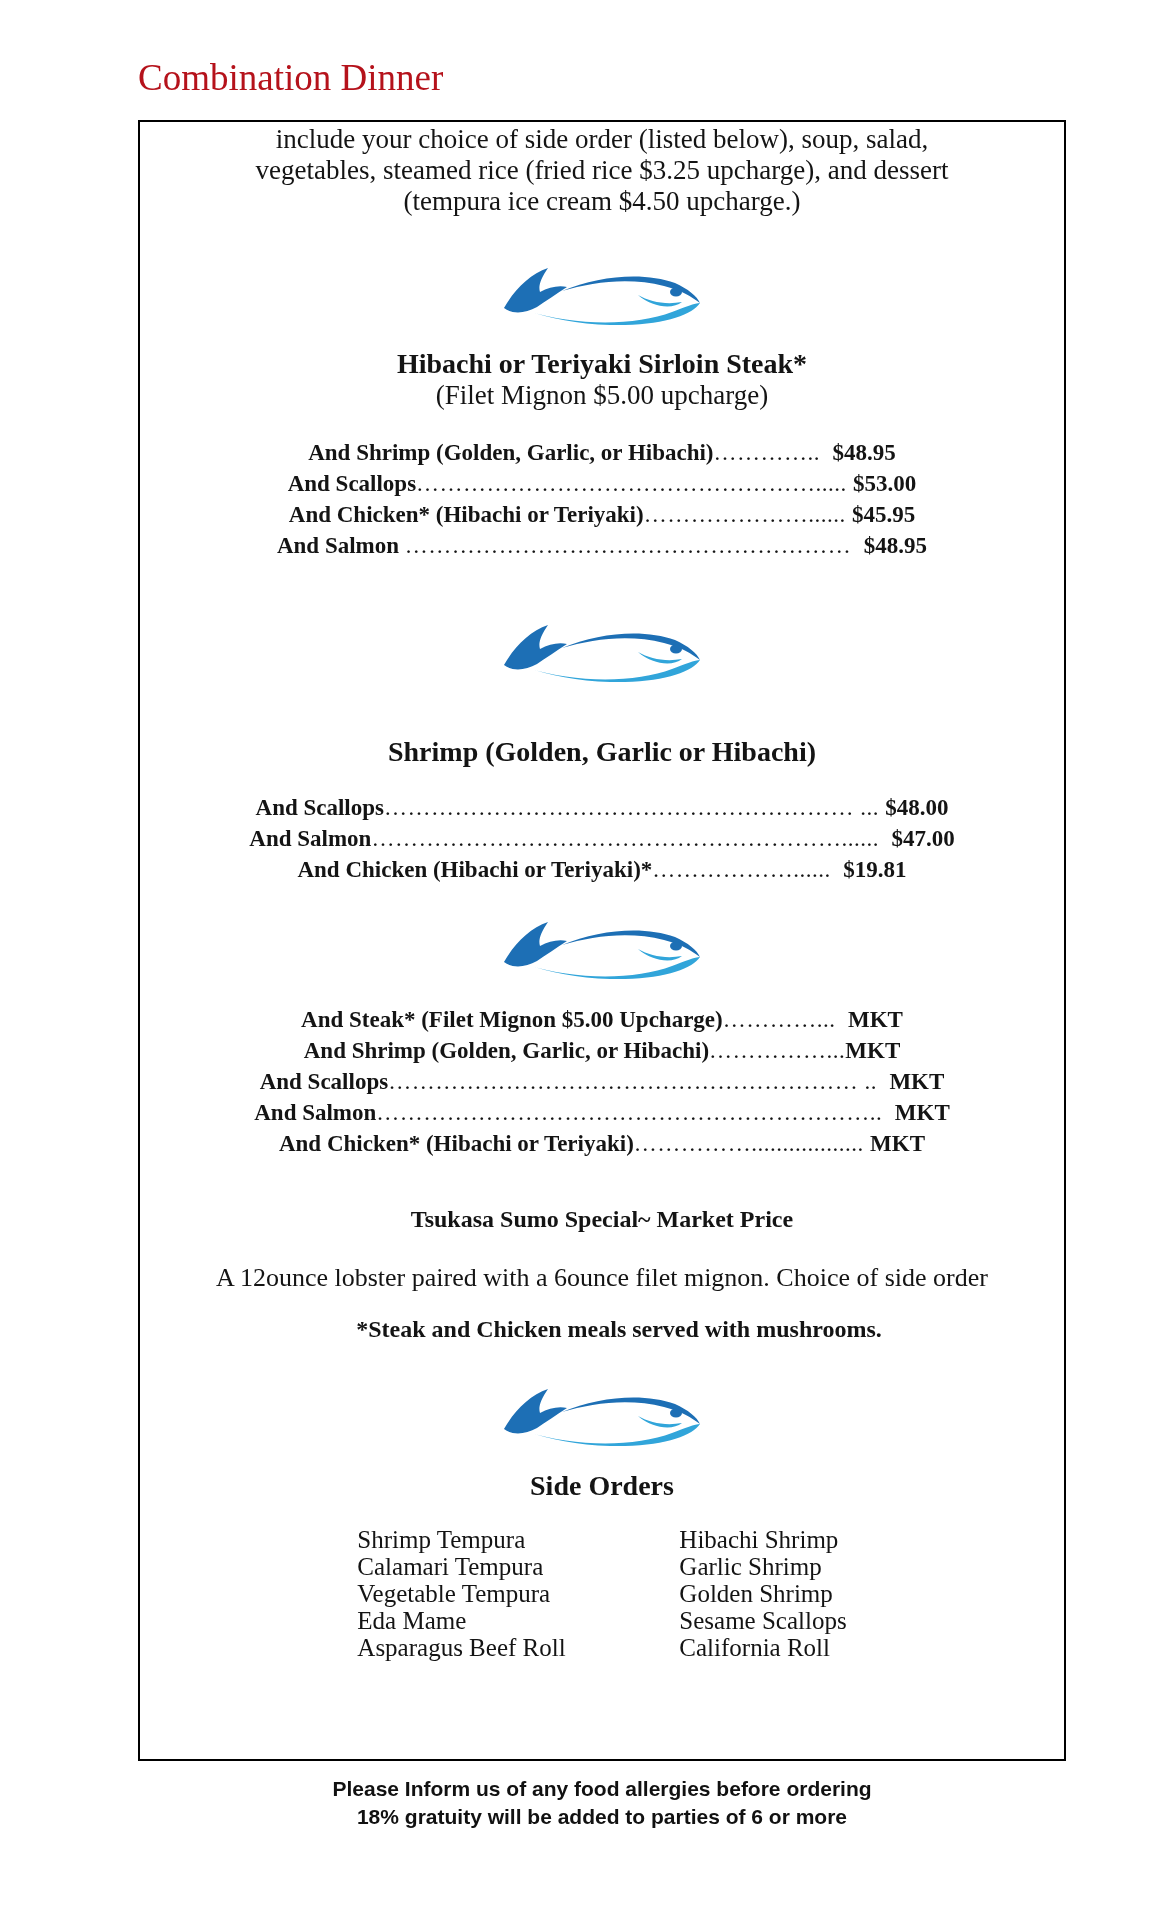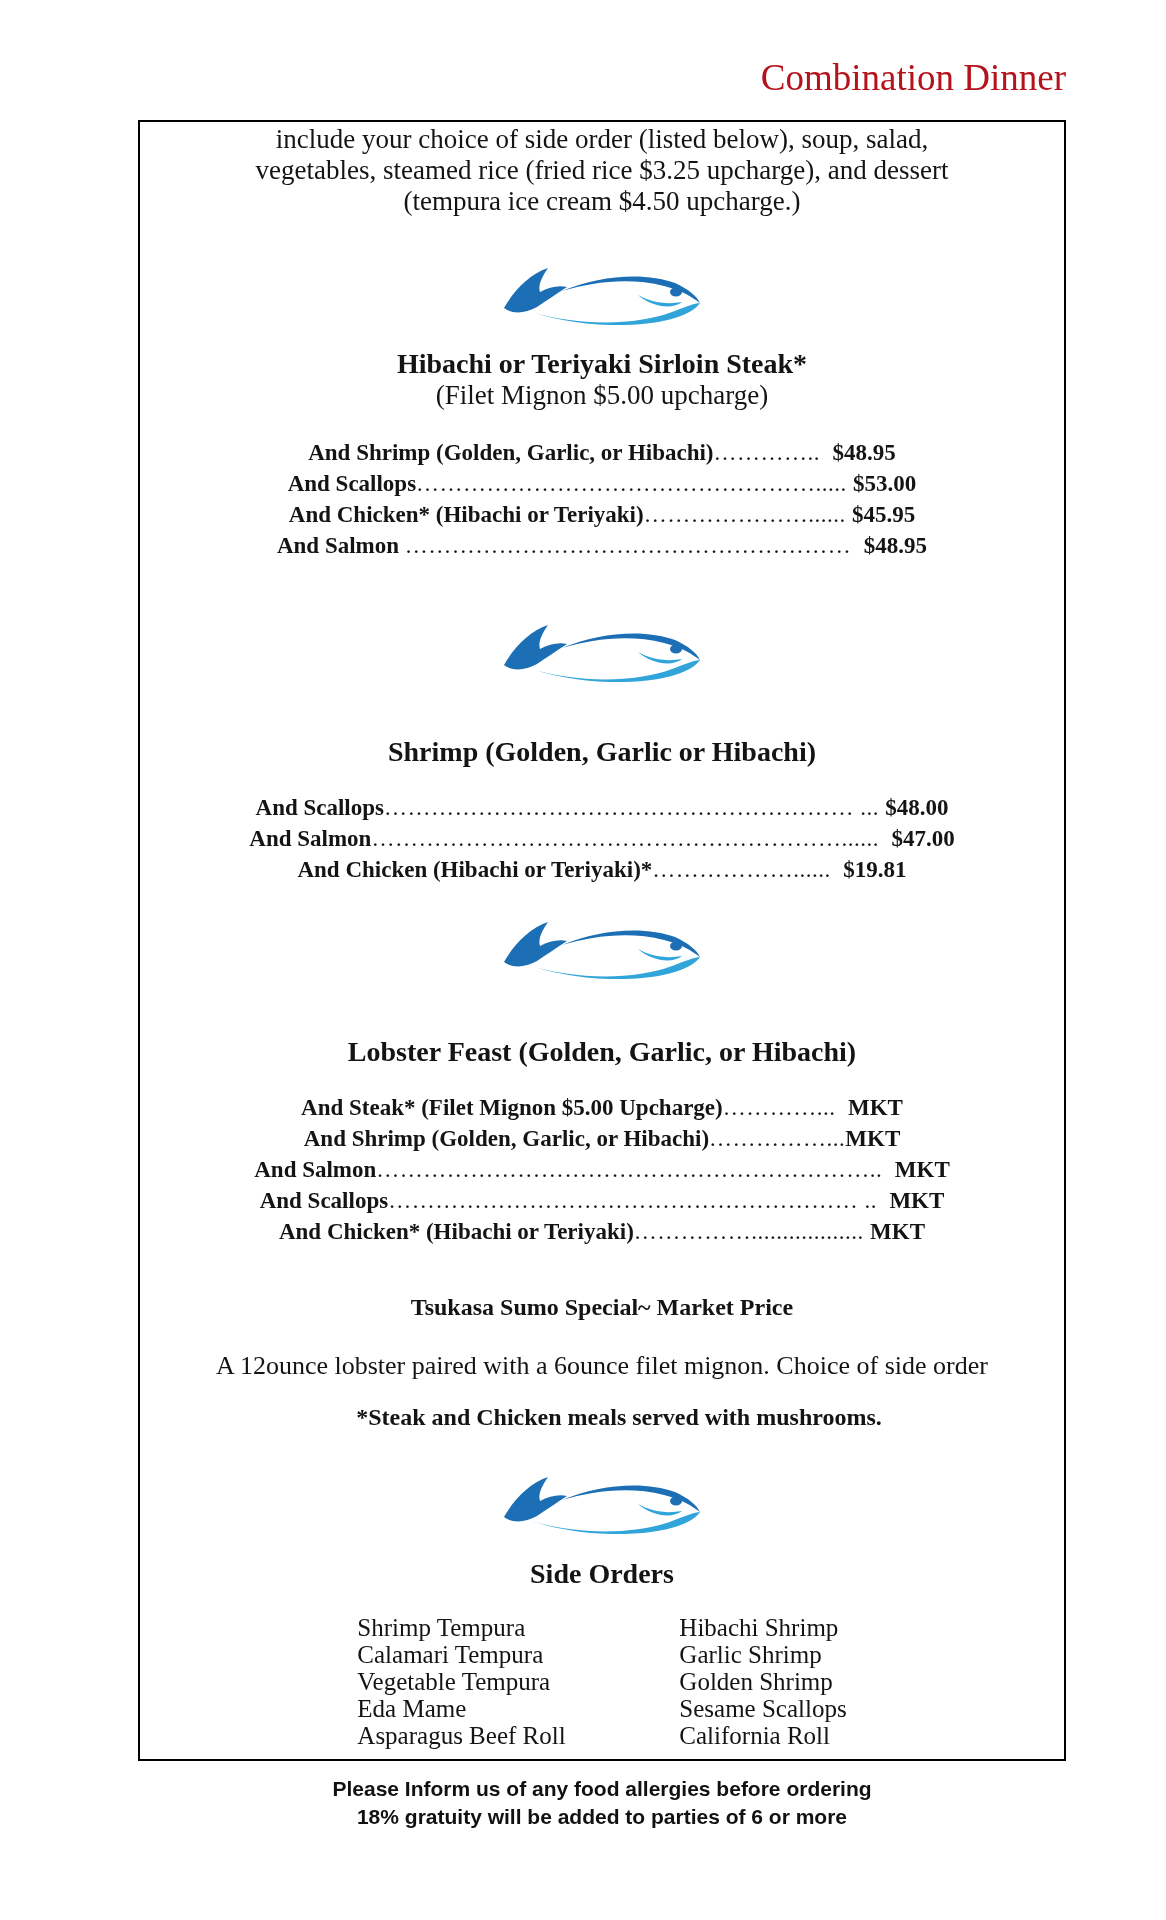--- a/index.html
+++ b/index.html
@@ -6,21 +6,21 @@
   body{
     width:1166px;height:1920px;
     font-family:"Liberation Serif",serif;
     color:#141414;
     -webkit-font-smoothing:antialiased;
   }
   .page{position:relative;width:1166px;height:1920px;overflow:hidden;}
 
   .title{
     width:928px;margin:0 0 0 138px;padding-top:56px;
-    text-align:right;
+    text-align:left;
     font-size:37px;line-height:44px;
     color:#b5121b;
     font-weight:400;
   }
 
   .menu-box{
     box-sizing:border-box;
     width:928px;height:1641px;
     margin:20px 12px 0 138px;
     border:2px solid #000;
@@ -119,27 +119,26 @@
     <div class="items">
       <div class="item"><span class="lbl">And Scallops</span><span class="dots">……………………………………………………&nbsp;...&nbsp;</span><span class="price">$48.00</span></div>
       <div class="item"><span class="lbl">And Salmon</span><span class="dots">……………………………………………………......&nbsp;&nbsp;</span><span class="price">$47.00</span></div>
       <div class="item"><span class="lbl">And Chicken (Hibachi or Teriyaki)*</span><span class="dots">………………......&nbsp;&nbsp;</span><span class="price">$19.81</span></div>
     </div>
 
     <svg class="fish m3" viewBox="0 0 205 64">
         <use href="#fish"></use>
       </svg>
 
-    <div class="sec-head s3">Lobster Feast (Golden, Garlic, or Hibachi)</div>
 
     <div class="items">
       <div class="item"><span class="lbl">And Steak* (Filet Mignon $5.00 Upcharge)</span><span class="dots">…………...&nbsp;&nbsp;</span><span class="price">MKT</span></div>
       <div class="item"><span class="lbl">And Shrimp (Golden, Garlic, or Hibachi)</span><span class="dots">……………...</span><span class="price">MKT</span></div>
+      <div class="item"><span class="lbl">And Scallops</span><span class="dots">……………………………………………………&nbsp;..&nbsp;&nbsp;</span><span class="price">MKT</span></div>
       <div class="item"><span class="lbl">And Salmon</span><span class="dots">………………………………………………………..&nbsp;&nbsp;</span><span class="price">MKT</span></div>
-      <div class="item"><span class="lbl">And Scallops</span><span class="dots">……………………………………………………&nbsp;..&nbsp;&nbsp;</span><span class="price">MKT</span></div>
       <div class="item"><span class="lbl">And Chicken* (Hibachi or Teriyaki)</span><span class="dots">……………..................&nbsp;</span><span class="price">MKT</span></div>
     </div>
 
     <div class="special-head">Tsukasa Sumo Special~ Market Price</div>
     <div class="special-desc">A 12ounce lobster paired with a 6ounce filet mignon. Choice of side order</div>
     <div class="special-note">*Steak and Chicken meals served with mushrooms.</div>
 
     <svg class="fish m4" viewBox="0 0 205 64">
         <use href="#fish"></use>
       </svg>

